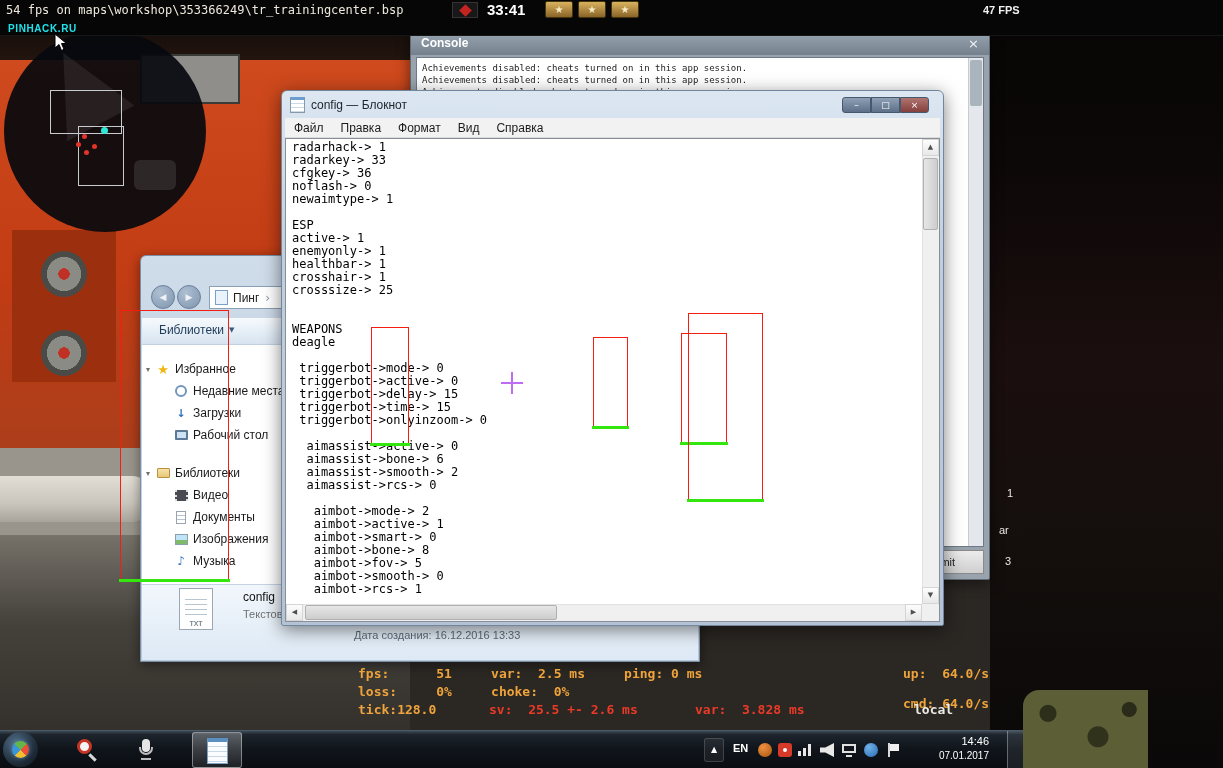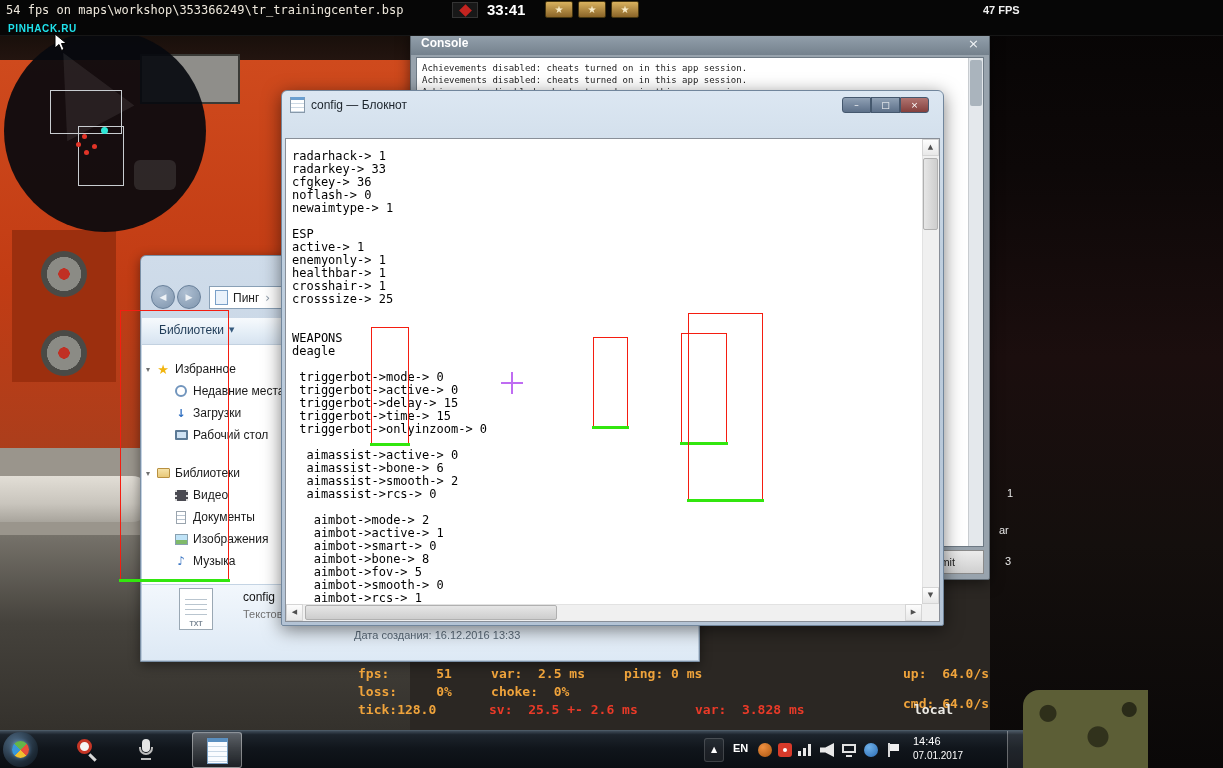--- a/index.html
+++ b/index.html
@@ -105,21 +105,21 @@
 #np-icon{width:15px;height:16px;background:repeating-linear-gradient(180deg,#fff 0 3px,#cdd9e4 3px 4px);border:1px solid #8899aa;border-top:3px solid #6a9fd0;flex:none}
 #np-title-text{margin-left:6px;font:12px "Liberation Sans",sans-serif;color:#1c242c}
 #np-btns{margin-left:auto;display:flex;margin-right:6px}
 .np-btn{width:29px;height:16px;background:linear-gradient(180deg,#8fa0b4,#5d7089);border:1px solid #45586e;color:#fff;font:9px/14px "DejaVu Sans",sans-serif;text-align:center}
 .np-btn.first{border-radius:3px 0 0 3px}
 .np-btn.close{background:linear-gradient(180deg,#b07470,#84403d);border-radius:0 3px 3px 0}
 #np-menu{position:absolute;left:3px;top:27px;right:3px;height:20px;background:#f2f2f2;border-bottom:1px solid #dcdcdc;display:flex;align-items:center;gap:17px;padding-left:9px}
 .np-menu-item{font:12px "Liberation Sans",sans-serif;color:#1a1a1a}
 #np-client{position:absolute;left:3px;top:47px;right:3px;bottom:3px;background:#fff;border:1px solid #898f98}
 #np-text{position:absolute;left:0;top:0;right:17px;bottom:17px;overflow:hidden}
-#np-text pre{font:12px/13px "DejaVu Sans Mono",monospace;color:#000;padding:11px 0 0 6px;white-space:pre}
+#np-text pre{font:12px/13px "DejaVu Sans Mono",monospace;color:#000;padding:2px 0 0 6px;white-space:pre}
 #np-vscroll{position:absolute;top:0;right:0;bottom:17px;width:17px;background:#f0f0f0;border-left:1px solid #e2e2e2}
 #np-hscroll{position:absolute;left:0;right:17px;bottom:0;height:17px;background:#f0f0f0;border-top:1px solid #e2e2e2}
 .sb-btn{position:absolute;width:17px;height:17px;background:linear-gradient(180deg,#fdfdfd,#e8e8e8);border:1px solid #d5d5d5;color:#505050;font:7px/14px "DejaVu Sans",sans-serif;text-align:center}
 #np-vup{top:0;right:0}
 #np-vdown{bottom:0;right:0}
 #np-hleft{left:0;bottom:0}
 #np-hright{right:0;bottom:0}
 #np-vthumb{position:absolute;top:19px;right:1px;width:15px;height:72px;background:linear-gradient(90deg,#e6e6e6,#cdcdcd);border:1px solid #b0b0b0;border-radius:2px}
 #np-hthumb{position:absolute;left:19px;bottom:1px;height:15px;width:252px;background:linear-gradient(180deg,#e6e6e6,#cdcdcd);border:1px solid #b0b0b0;border-radius:2px}
 #np-corner{position:absolute;right:0;bottom:0;width:17px;height:17px;background:#f0f0f0}
@@ -174,21 +174,21 @@
 #ti-3 .b1,#ti-3 .b2,#ti-3 .b3{position:absolute;bottom:1px;width:3px;background:#e8e8e8}
 #ti-3 .b1{left:0;height:5px}#ti-3 .b2{left:5px;height:8px}#ti-3 .b3{left:10px;height:12px}
 #ti-4{left:820px;background:#e8e8e8;clip-path:polygon(0 32%,38% 32%,100% 0,100% 100%,38% 68%,0 68%)}
 #ti-5{left:842px}
 #ti-5 .scr{position:absolute;left:0;top:1px;width:14px;height:9px;border:2px solid #e0e0e0}
 #ti-5 .base{position:absolute;left:4px;bottom:0;width:6px;height:2px;background:#e0e0e0}
 #ti-6{left:864px;border-radius:50%;background:radial-gradient(circle at 35% 30%,#6fb0e8,#2a6cb4)}
 #ti-7{left:886px}
 #ti-7 .pole{position:absolute;left:2px;top:0;width:2px;height:14px;background:#dadada}
 #ti-7 .cloth{position:absolute;left:4px;top:1px;width:9px;height:7px;background:#f0f0f0}
-#tray-clock{position:absolute;left:913px;top:4px;width:76px;text-align:left;color:#fff}
+#tray-clock{position:absolute;left:913px;top:4px;width:76px;text-align:right;color:#fff}
 #clock-time{font:11px "Liberation Sans",sans-serif}
 #clock-date{font:10px "Liberation Sans",sans-serif;margin-top:3px}
 #show-desktop{position:absolute;left:1007px;top:0;width:16px;height:38px;background:rgba(255,255,255,.07);border-left:1px solid rgba(255,255,255,.32)}
 
 
 #cursor{position:absolute;left:54px;top:33px;z-index:70}
 </style>
 </head>
 <body>
 
@@ -342,20 +342,27 @@
   <div id="notepad-win">
     <div id="np-title">
       <span id="np-icon"></span>
       <span id="np-title-text">config — Блокнот</span>
       <span id="np-btns">
         <span class="np-btn first glyph">–</span>
         <span class="np-btn glyph">□</span>
         <span class="np-btn close glyph">×</span>
       </span>
     </div>
+    <div id="np-menu">
+      <span class="np-menu-item">Файл</span>
+      <span class="np-menu-item">Правка</span>
+      <span class="np-menu-item">Формат</span>
+      <span class="np-menu-item">Вид</span>
+      <span class="np-menu-item">Справка</span>
+    </div>
     <div id="np-client">
       <div id="np-text">
           <pre>radarhack-&gt; 1
 radarkey-&gt; 33
 cfgkey-&gt; 36
 noflash-&gt; 0
 newaimtype-&gt; 1
 
 ESP
 active-&gt; 1

